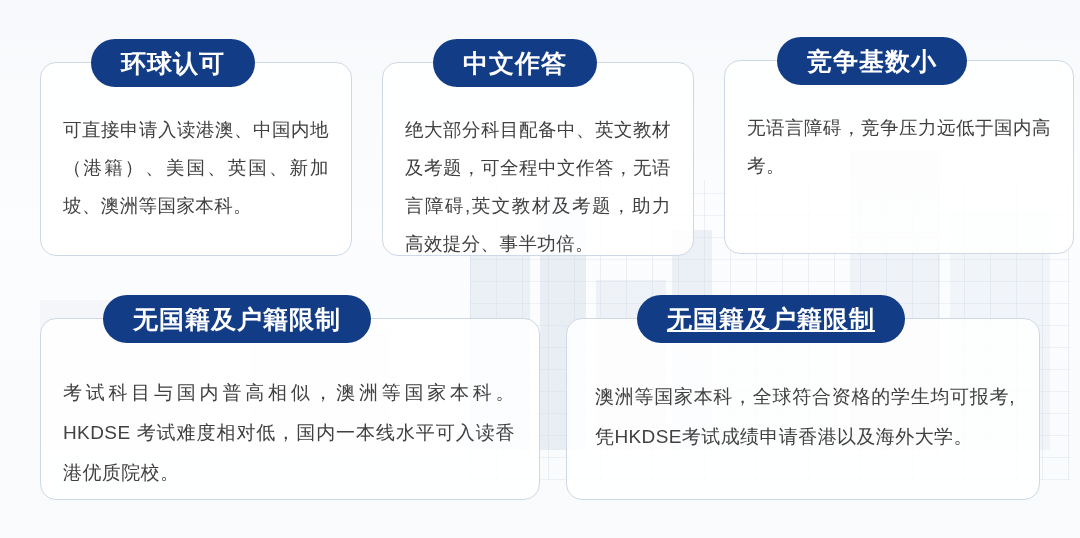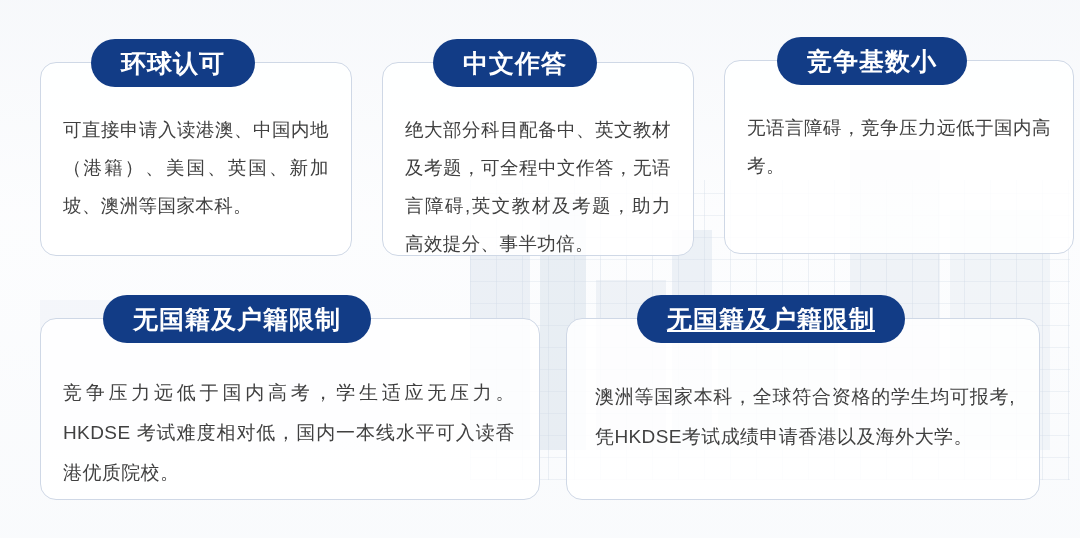--- a/index.html
+++ b/index.html
@@ -135,21 +135,21 @@
     <div class="card-body">绝大部分科目配备中、英文教材及考题，可全程中文作答，无语言障碍,英文教材及考题，助力高效提分、事半功倍。</div>
   </div>
 
   <div class="card" id="card-competition">
     <div class="card-title">竞争基数小</div>
     <div class="card-body">无语言障碍，竞争压力远低于国内高考。</div>
   </div>
 
   <div class="card" id="card-curriculum">
     <div class="card-title">无国籍及户籍限制</div>
-    <div class="card-body">竞争压力远低于国内高考，学生适应无压力。HKDSE 考试难度相对低，国内一本线水平可入读香港优质院校。</div>
+    <div class="card-body">考试科目与国内普高相似，澳洲等国家本科。HKDSE 考试难度相对低，国内一本线水平可入读香港优质院校。</div>
   </div>
 
   <div class="card" id="card-nationality">
     <div class="card-title">无国籍及户籍限制</div>
     <div class="card-body">澳洲等国家本科，全球符合资格的学生均可报考,凭HKDSE考试成绩申请香港以及海外大学。</div>
   </div>
 
 </div>
 
 </body></html>

